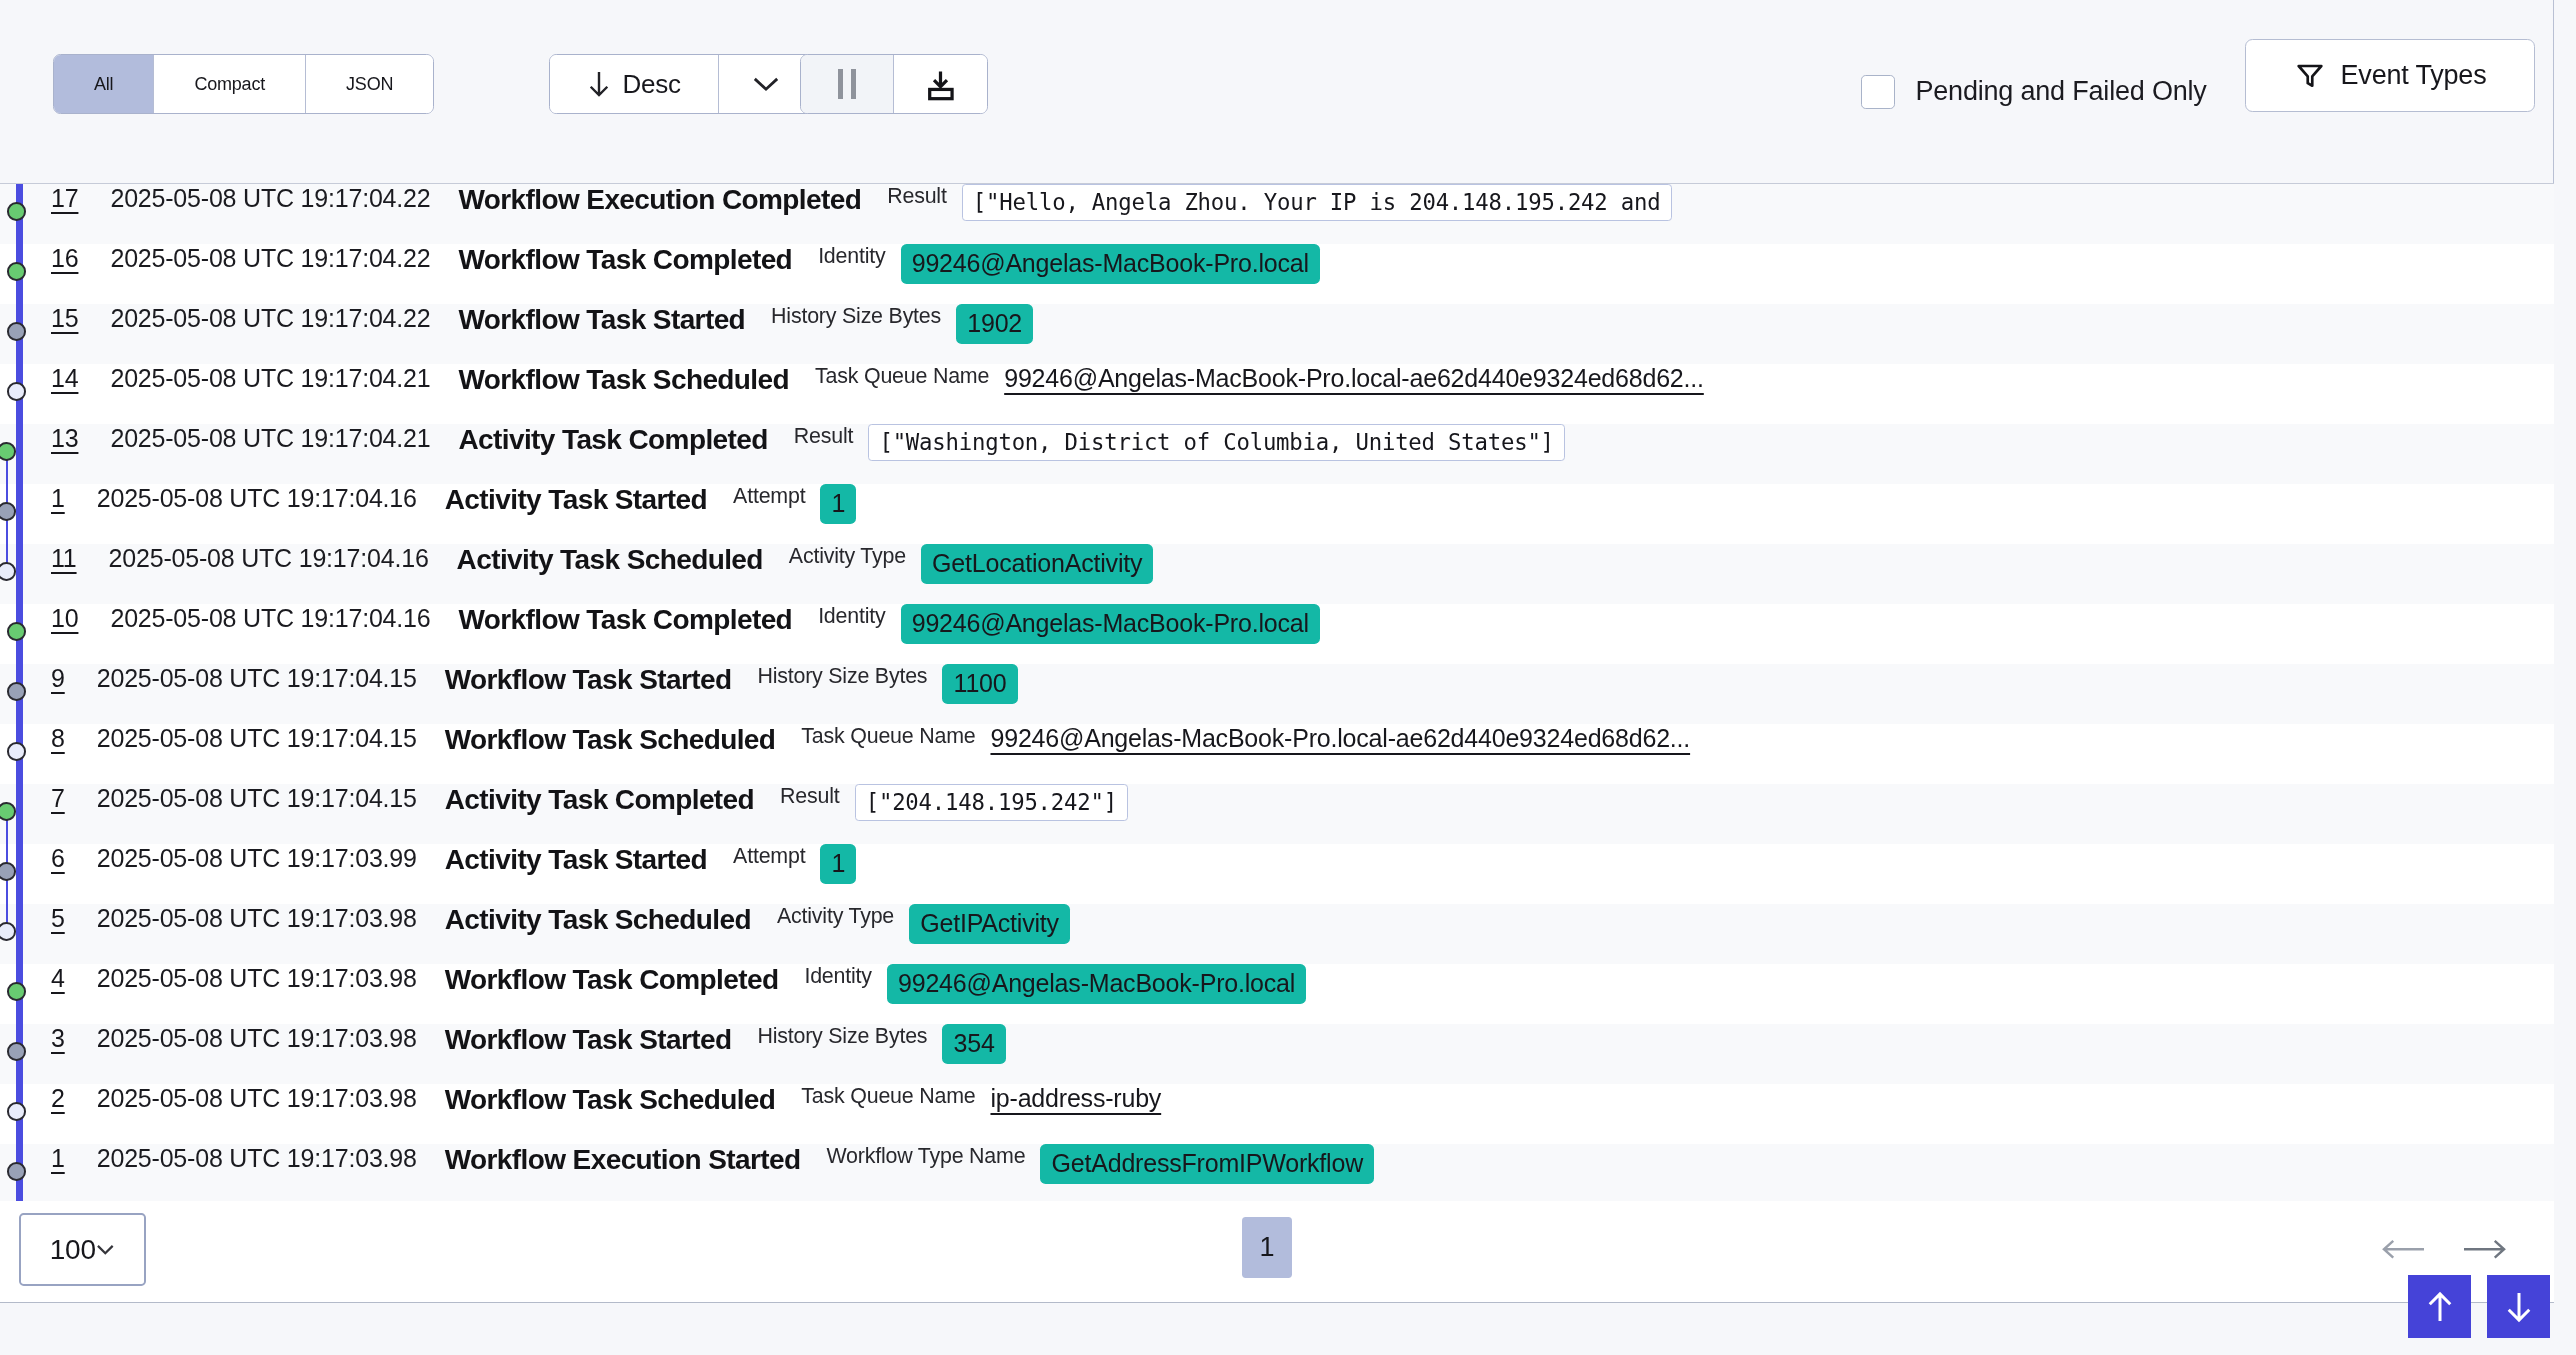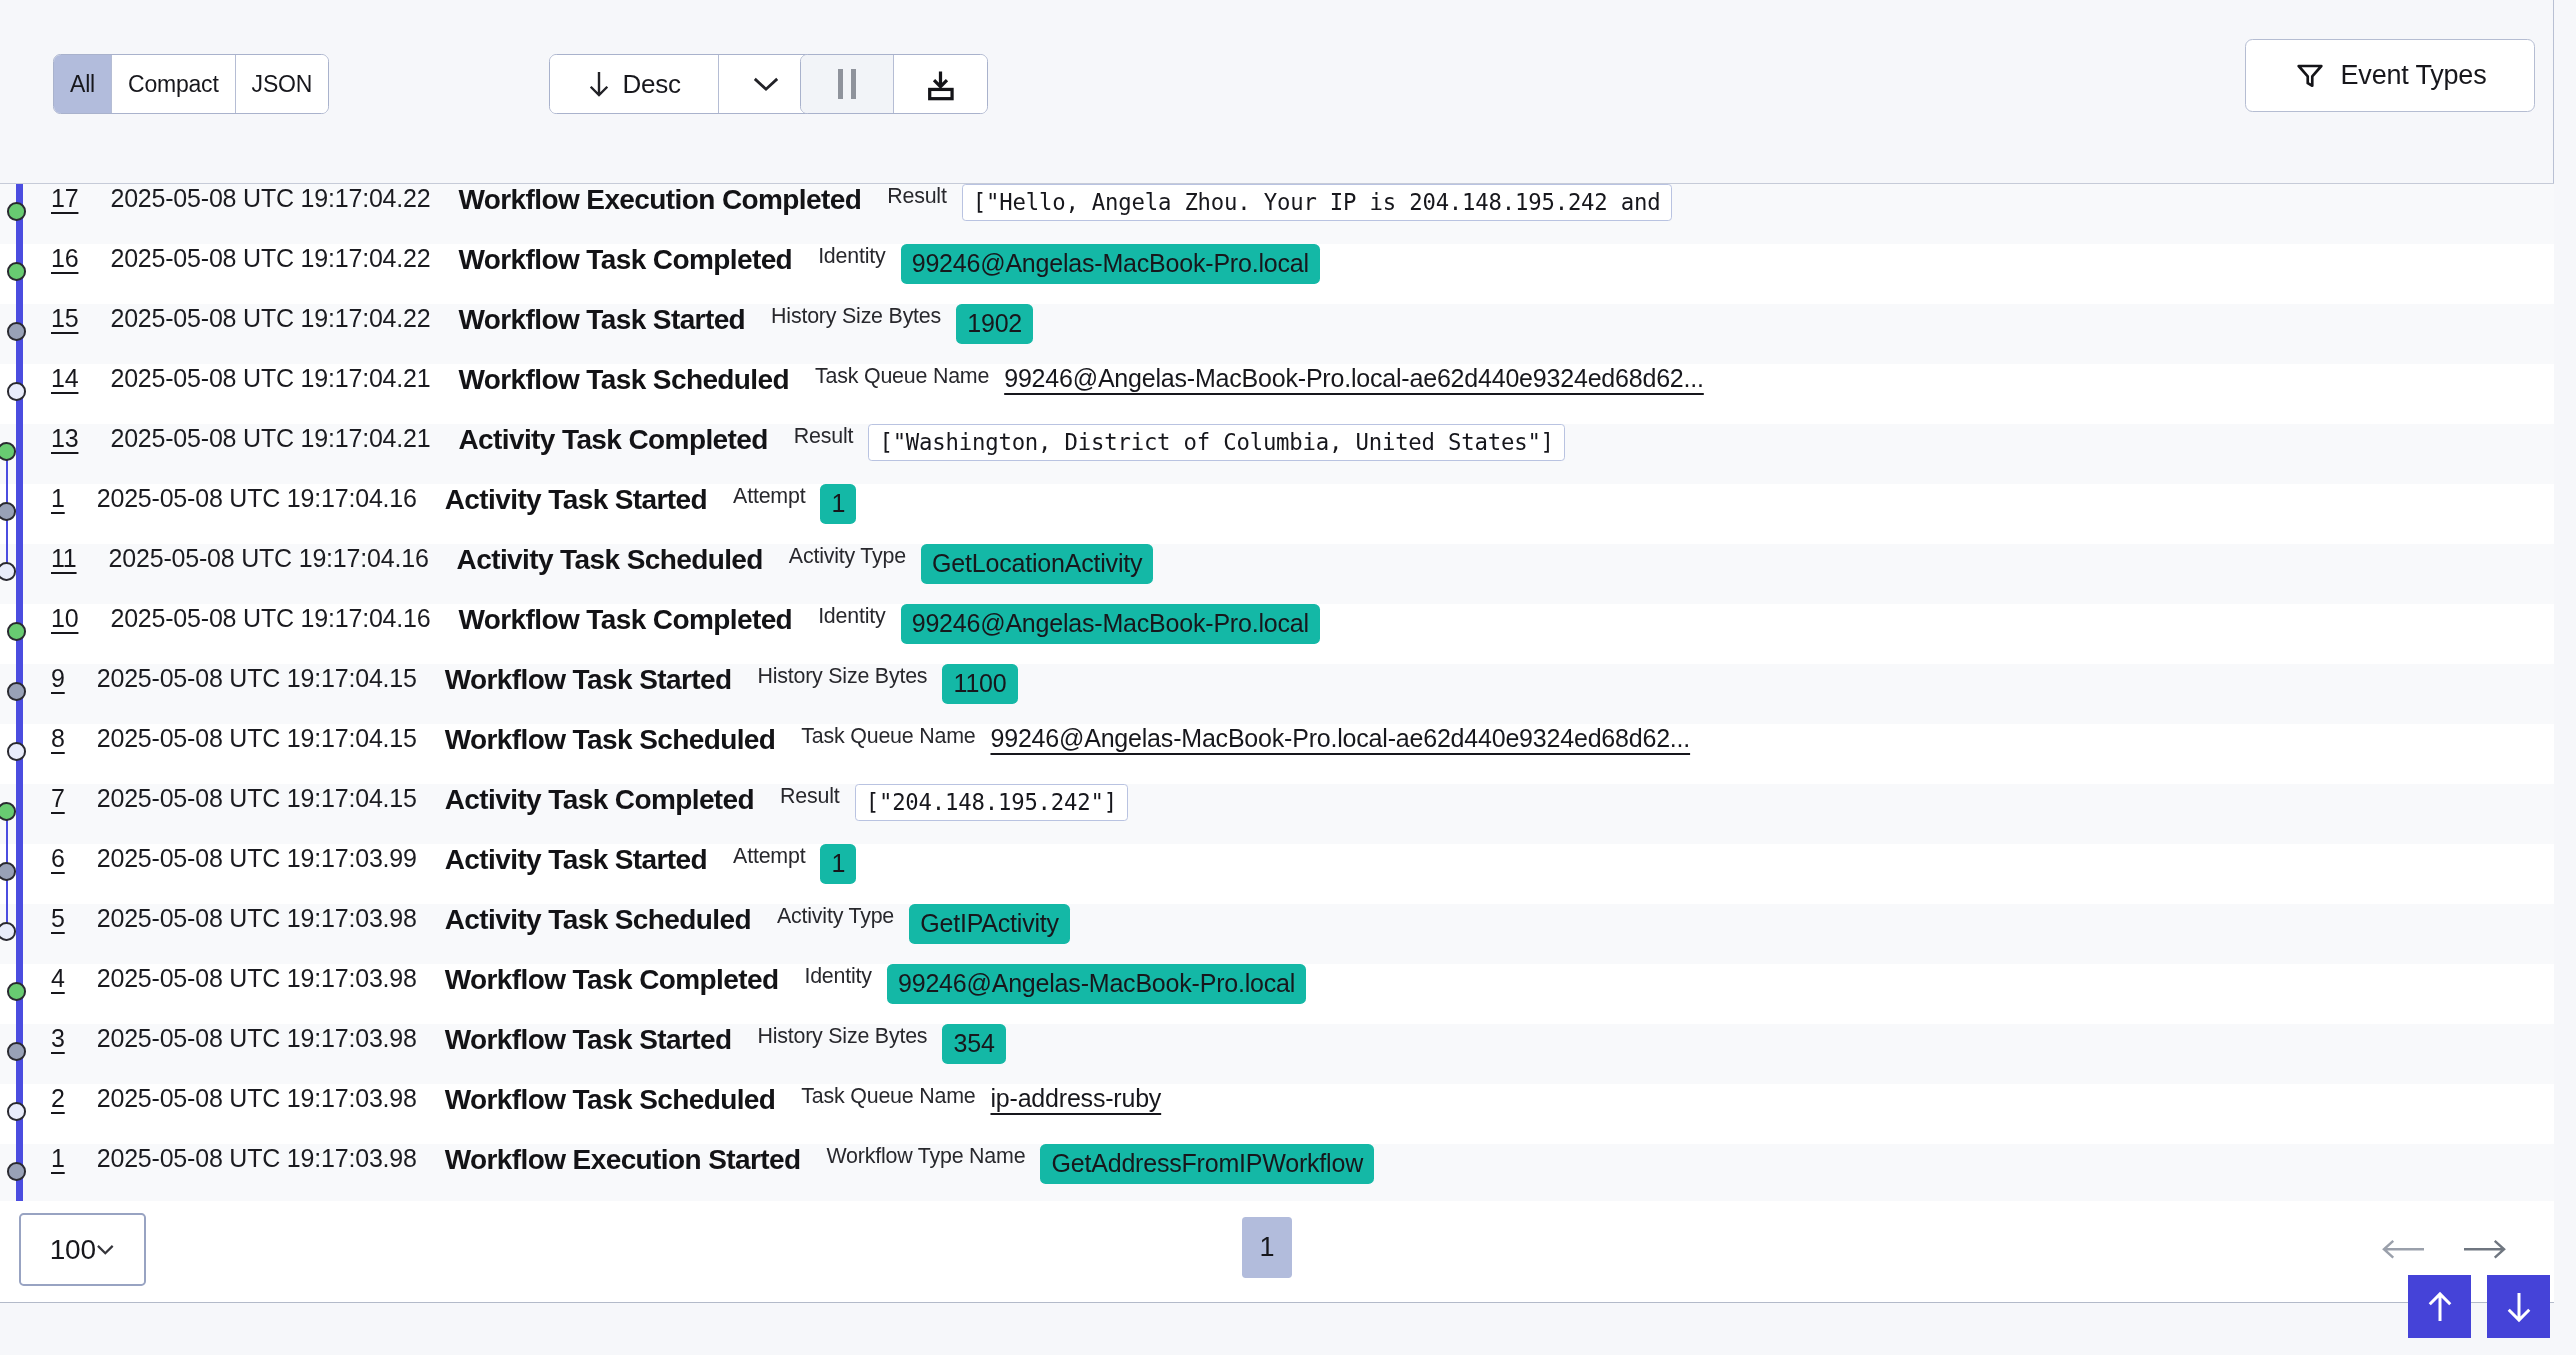--- a/index.html
+++ b/index.html
@@ -7,22 +7,22 @@
     font-family:"Liberation Sans", sans-serif; background:#f6f7fa; color:#17171c;
     letter-spacing:-0.2px; }
 
   .card { position:absolute; left:0; top:0; width:2554px; height:1303px;
     border-right:1.9px solid #b9c0d3; border-bottom:1.9px solid #b3bac9; background:transparent; }
 
   
   .toolbar { position:relative; height:183px; background:#f6f7fa; }
   .seg-group { position:absolute; left:53px; top:54px; height:60px; display:flex;
     border:0.9px solid #a9b2cc; border-radius:7.4px; overflow:hidden; background:#fff; }
-  .seg { display:flex; align-items:center; justify-content:center; padding:0 16px;
-    font-size:23px; background:#fff; border-right:0.9px solid #b5bdd4; cursor:pointer;text-align:right; }
+  .seg { display:flex; align-items:center; justify-content:center; padding:0 40px;
+    font-size:18px; background:#fff; border-right:0.9px solid #b5bdd4; cursor:pointer;text-align:right; }
   .seg:last-child { border-right:none; }
   .seg.selected { background:#b2bcdc; }
 
   .btn-group { position:absolute; top:54px; height:60px; display:flex;
     border:0.9px solid #a9b2cc; border-radius:7.4px; overflow:hidden; background:#fff; }
   .btn-group .cell { display:flex; align-items:center; justify-content:center; gap:11.2px;
     background:#fff; border-right:0.9px solid #b5bdd4; font-size:26px; cursor:pointer; }
   .btn-group .cell:last-child { border-right:none; }
   .sort-group { left:519px;margin-left:30px; }
   .sort-group .main { width:169px; }
@@ -131,20 +131,24 @@
       <div class="cell">
         <span>
           <svg width="37" height="37" viewBox="0 0 24 24">
               <path d="M12 3.5v9.5M7.8 9.2l4.2 4.2 4.2-4.2" fill="none" stroke="#141418" stroke-width="2.1"></path>
               <rect x="5" y="15.2" width="14.5" height="6" fill="none" stroke="#141418" stroke-width="2.1"></rect>
             </svg>
         </span>
       </div>
     </div>
 
+    <div class="checkbox-wrap">
+      <div class="checkbox"></div>
+      <div class="checkbox-label">Pending and Failed Only</div>
+    </div>
 
     <div class="event-types-btn">
       <span>
         <svg width="32" height="32" viewBox="0 0 24 24">
             <path d="M3.5 4.5h17l-6.8 7.8v7l-3.4-1.9v-5.1L3.5 4.5z" fill="none" stroke="#141418" stroke-width="2" stroke-linejoin="round"></path>
           </svg>
       </span>
       <span>Event Types</span>
     </div>
   </div>

